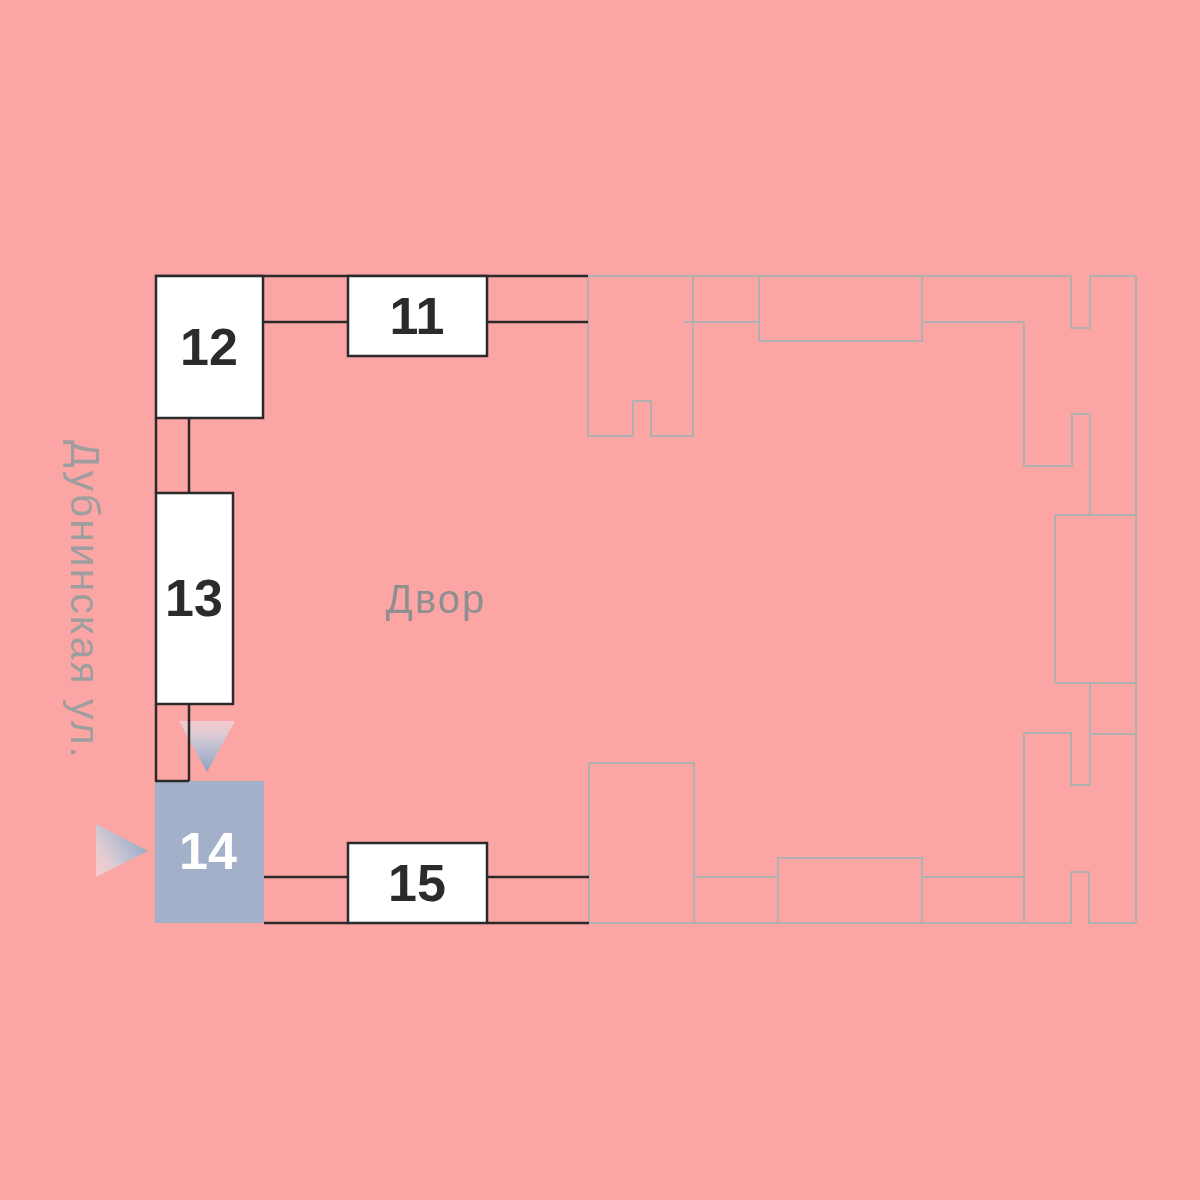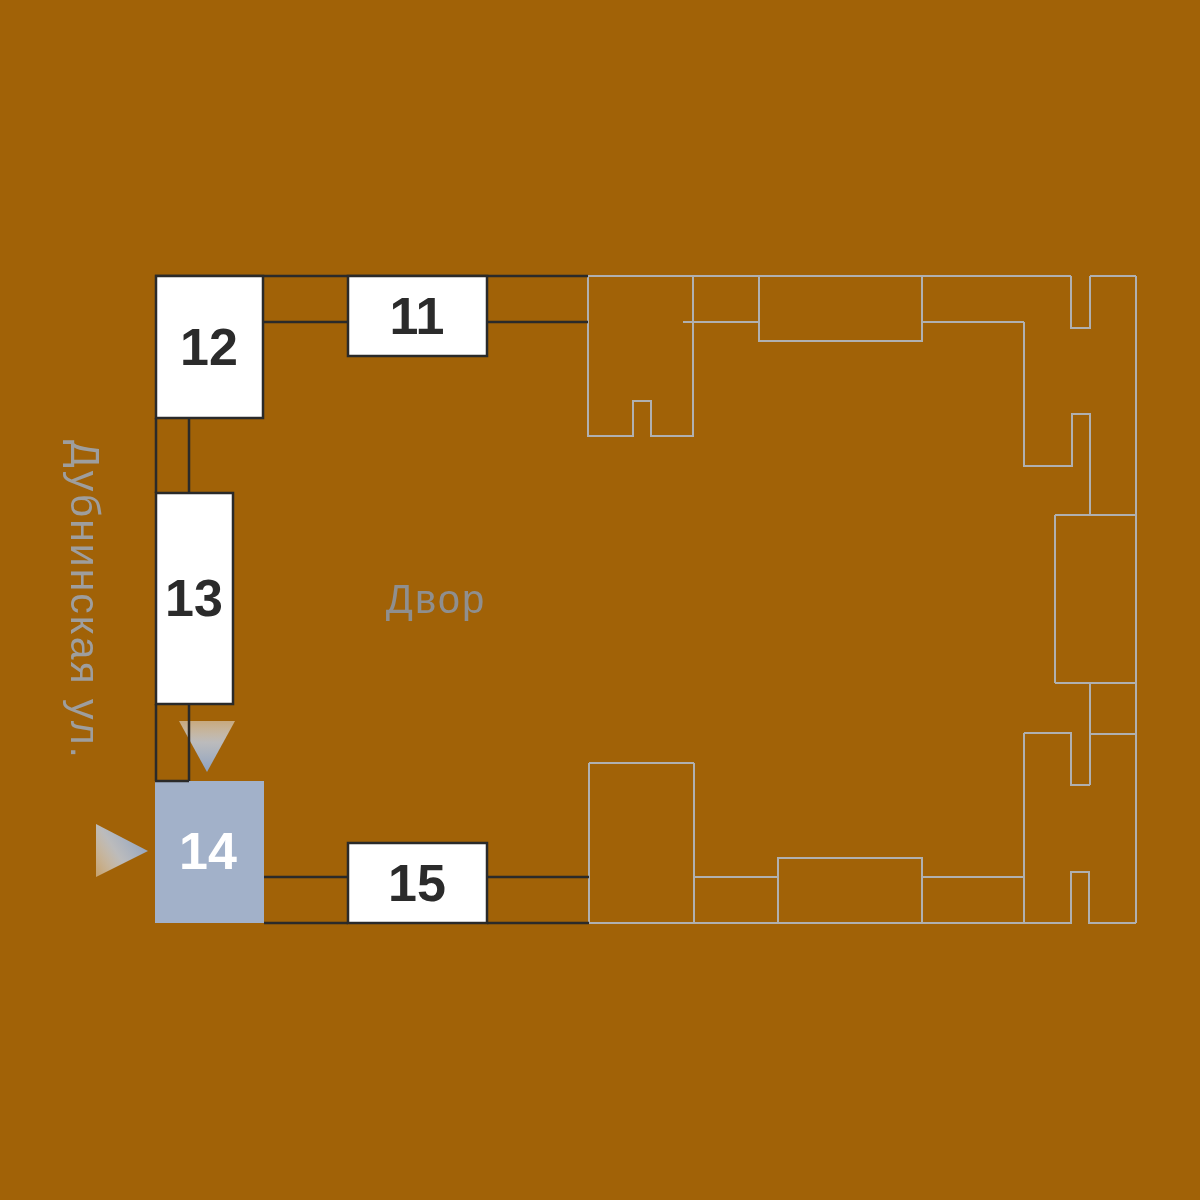--- a/index.html
+++ b/index.html
@@ -7,21 +7,21 @@
     padding: 0;
     width: 1200px;
     height: 1200px;
     background: #ffffff;
     font-family: "Liberation Sans", sans-serif;
   }
   .plan-canvas {
     position: relative;
     width: 1200px;
     height: 1200px;
-    background: #a16207;
+    background: #fca5a5;
     overflow: hidden;
   }
   svg { display: block; }
   .ctx-outline { stroke: #b0b0b0; stroke-width: 2; fill: none; }
   .blk-outline { stroke: #2a2a2a; stroke-width: 2.5; fill: none; }
   .bld-box { fill: #ffffff; stroke: #2a2a2a; stroke-width: 2.5; cursor: pointer; }
   .bld-box-selected { stroke: none; cursor: pointer; }
   .bld-num {
     font-family: "Liberation Sans", sans-serif;
     font-size: 52px;

